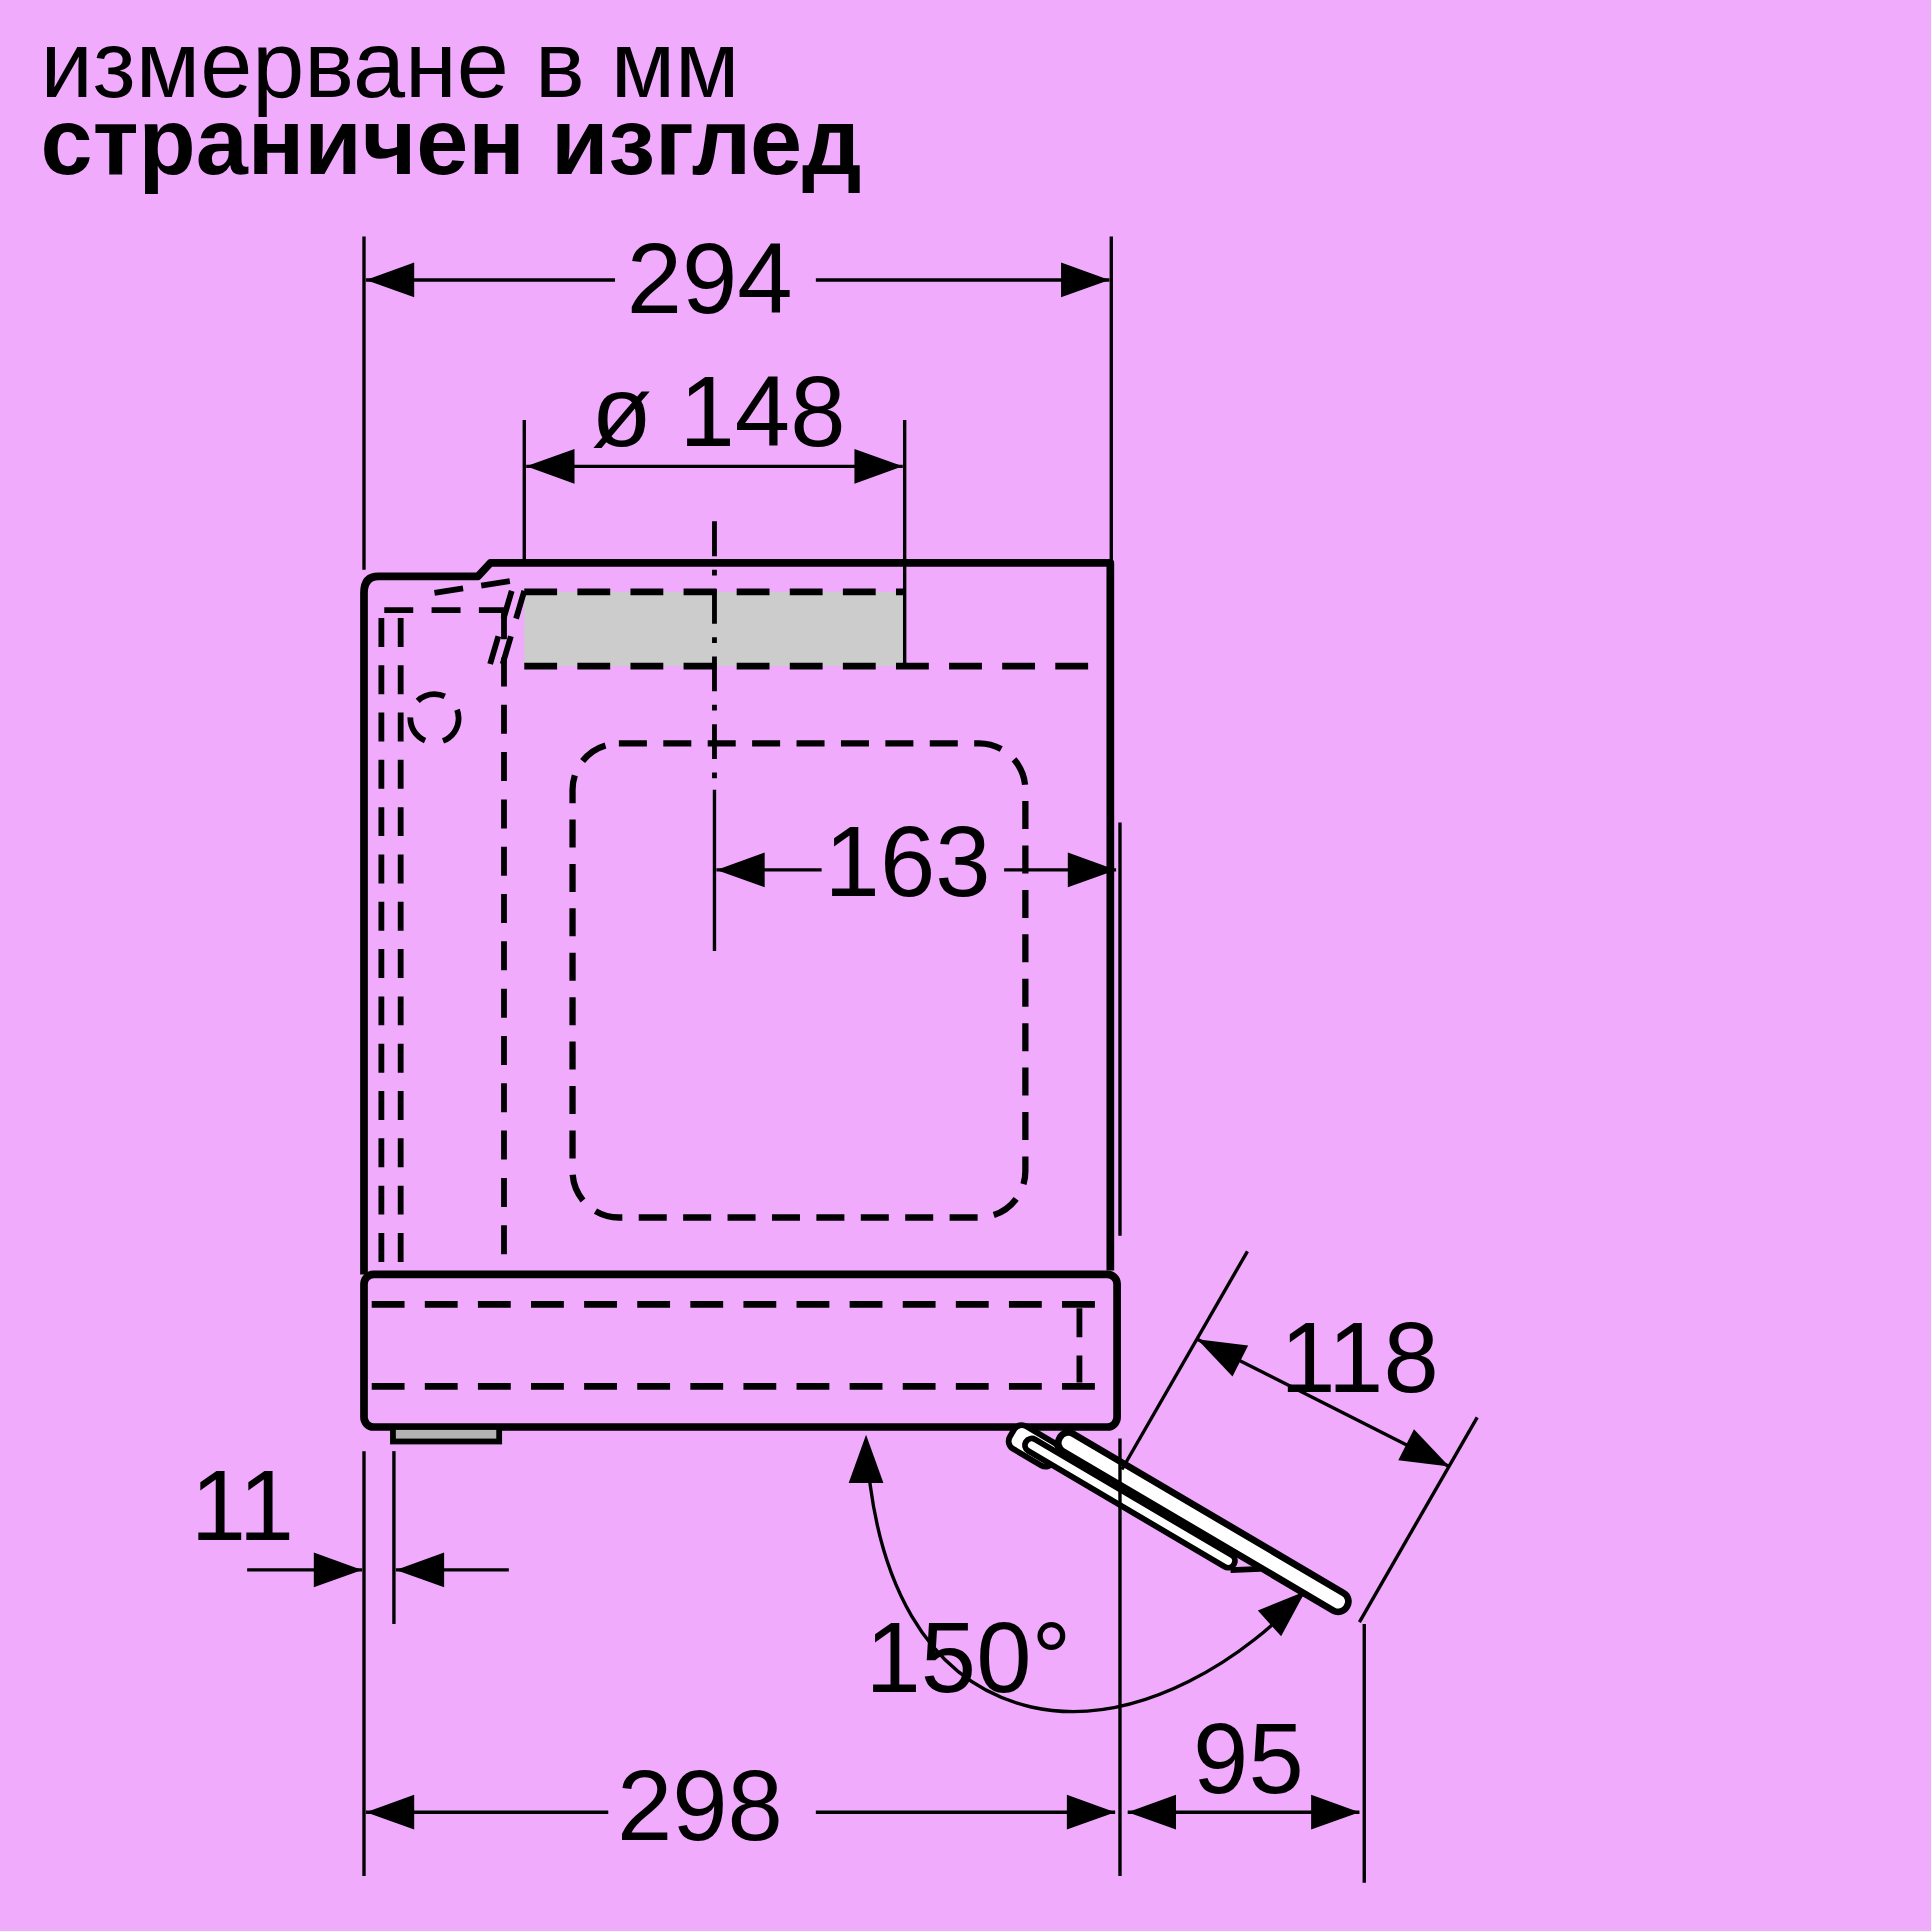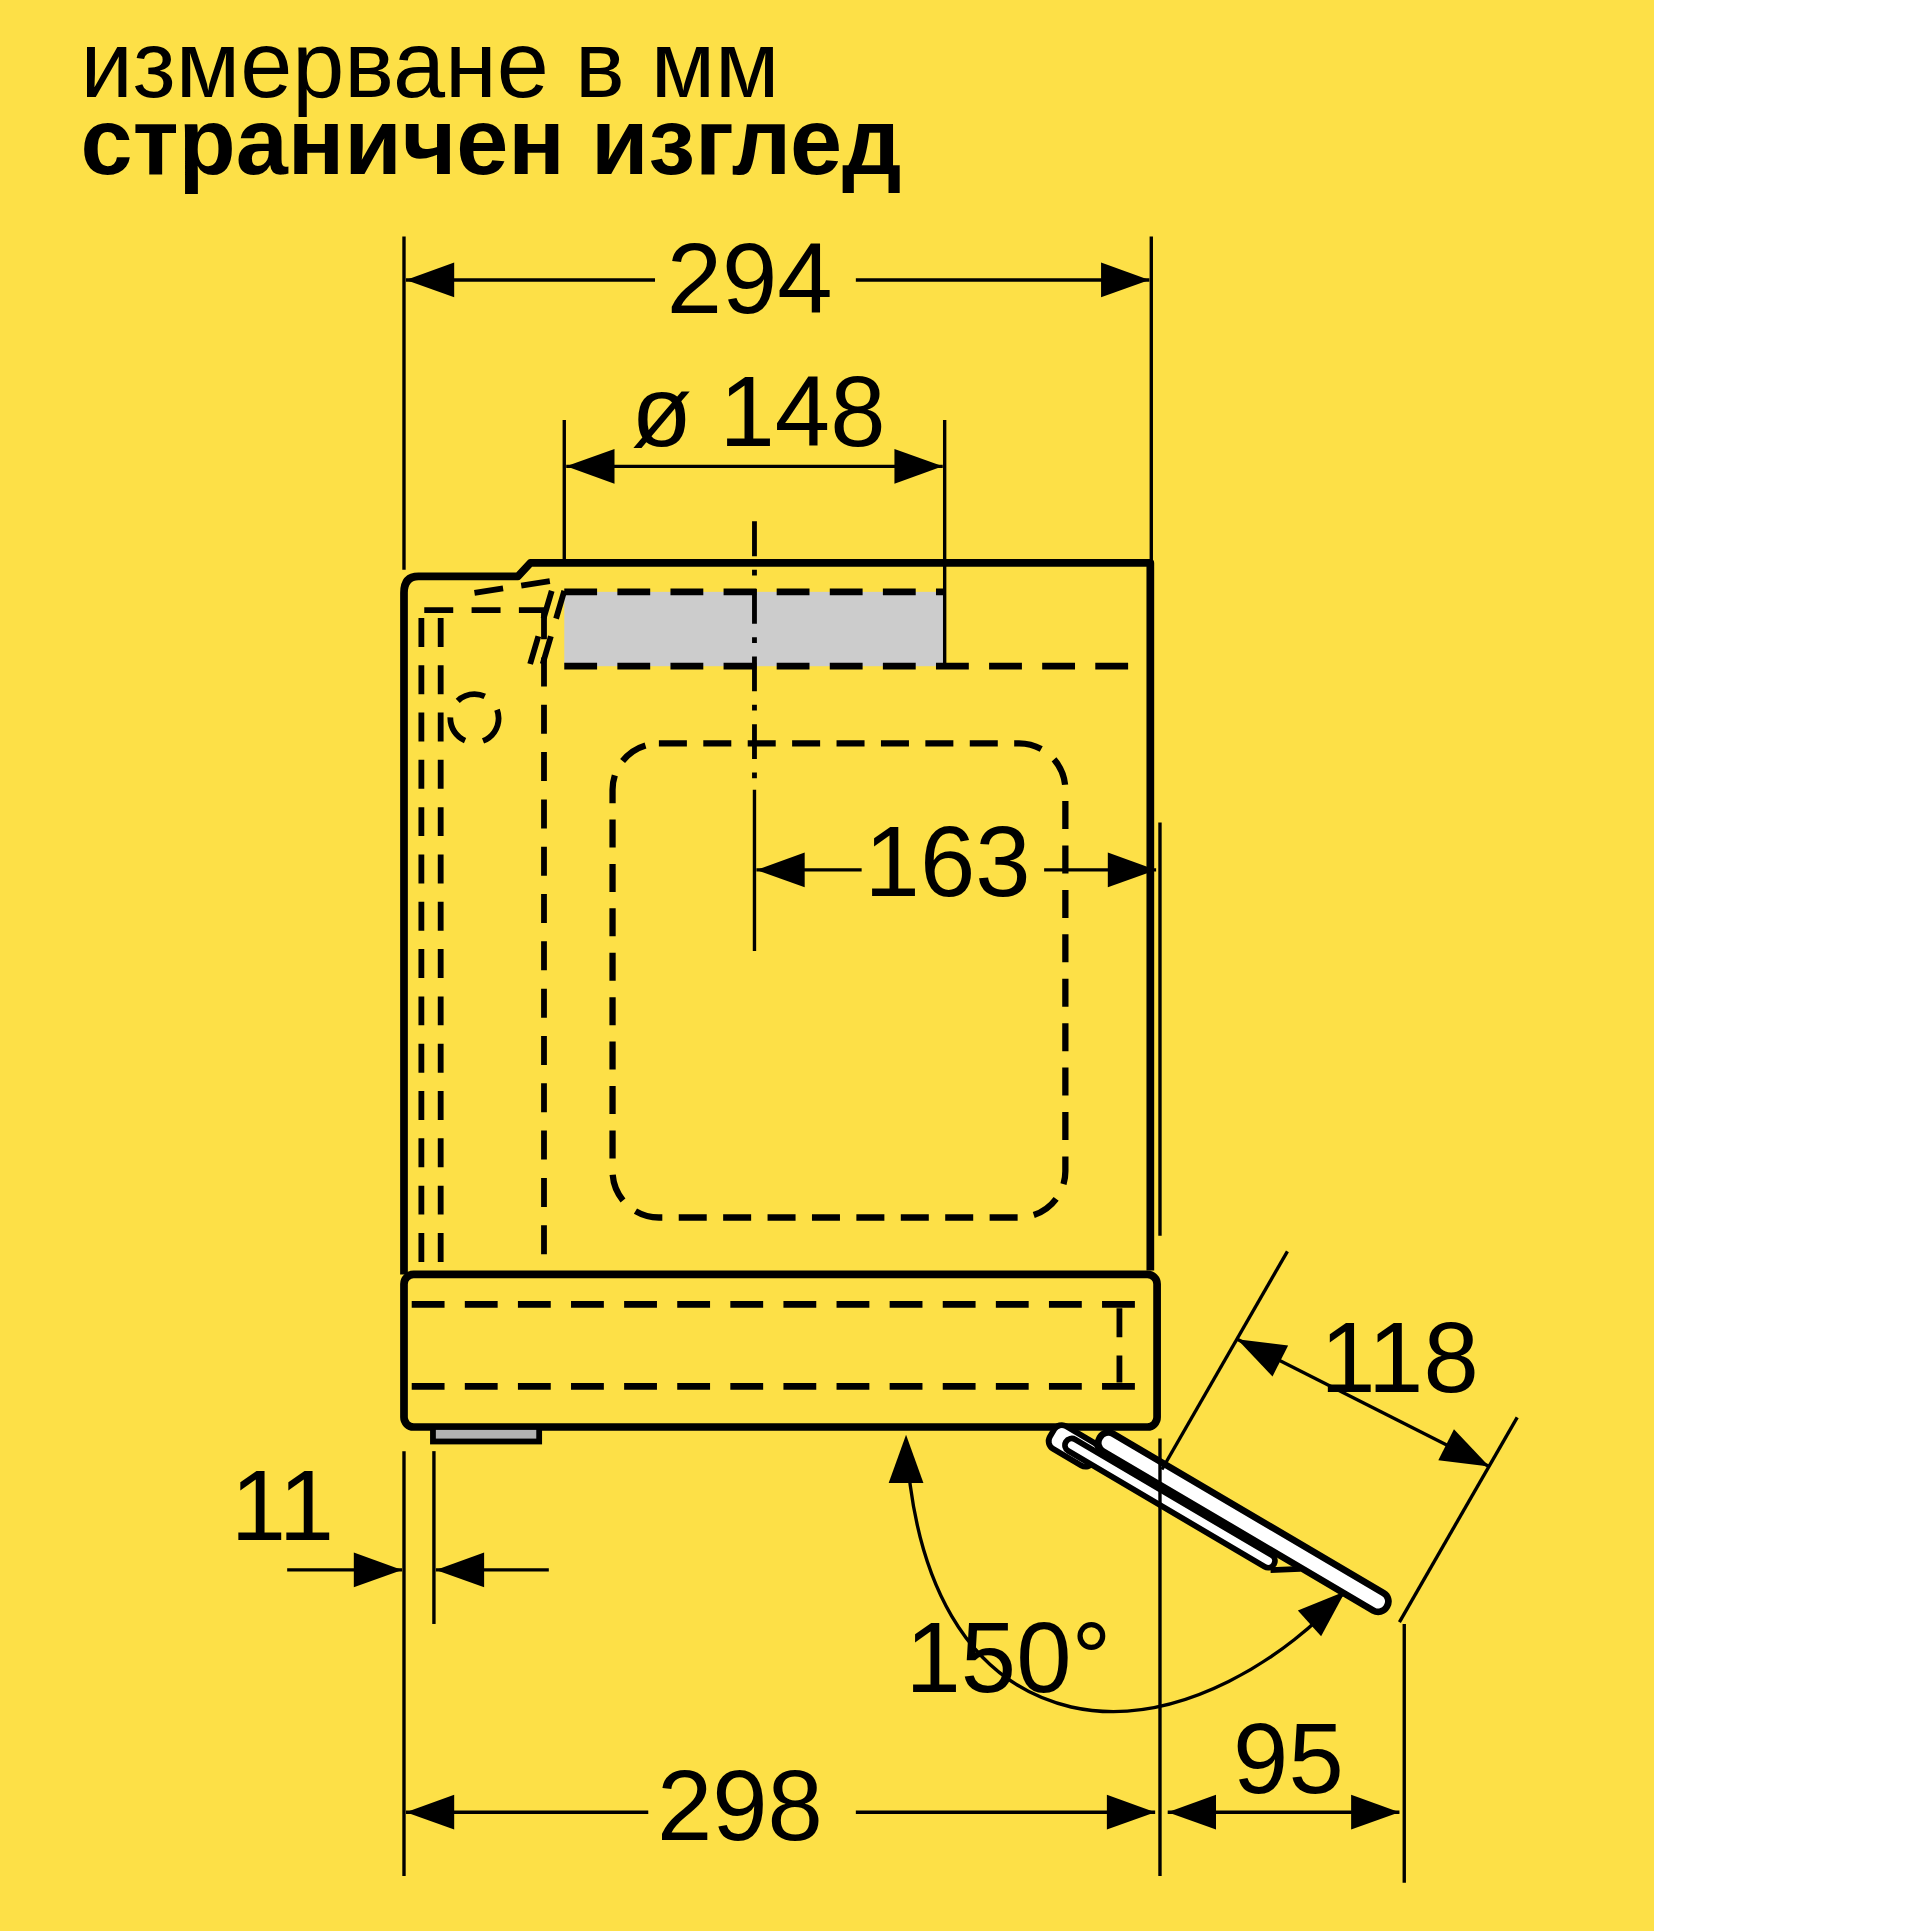--- a/index.html
+++ b/index.html
@@ -1,26 +1,25 @@
 <!DOCTYPE html>
 <html><head>
 <meta charset="utf-8">
 <style>
   html, body {
     margin: 0;
     padding: 0;
     background: #ffffff;
   }
   .stage {
-    width: 1614px;
+    width: 1931px;
     height: 1931px;
     position: relative;
-    background: #fde047;
+    background: #f0abfc;
     font-family: "Liberation Sans", sans-serif;
-    padding-left: 40px;
   }
   svg { display: block; }
   .title-regular {
     font-family: "Liberation Sans", sans-serif;
     font-size: 97px;
     fill: #000;
   }
   .title-bold {
     font-family: "Liberation Sans", sans-serif;
     font-size: 97px;

